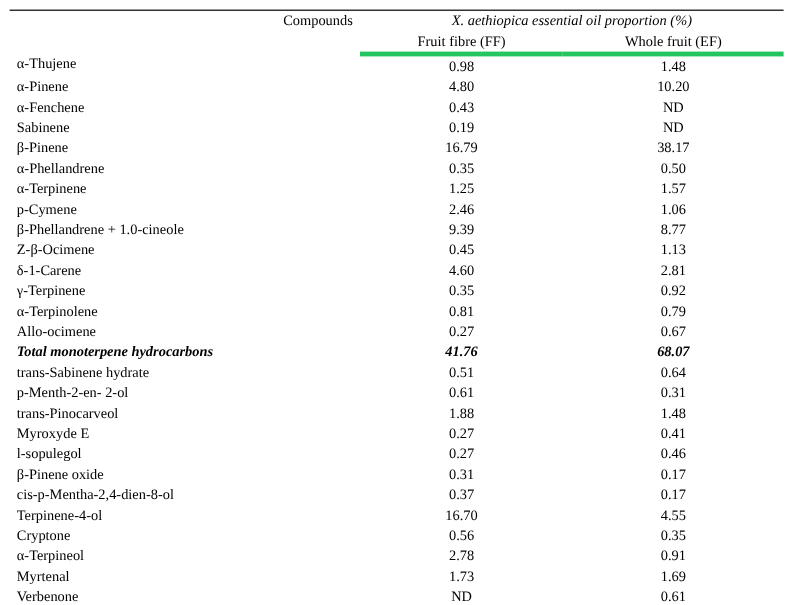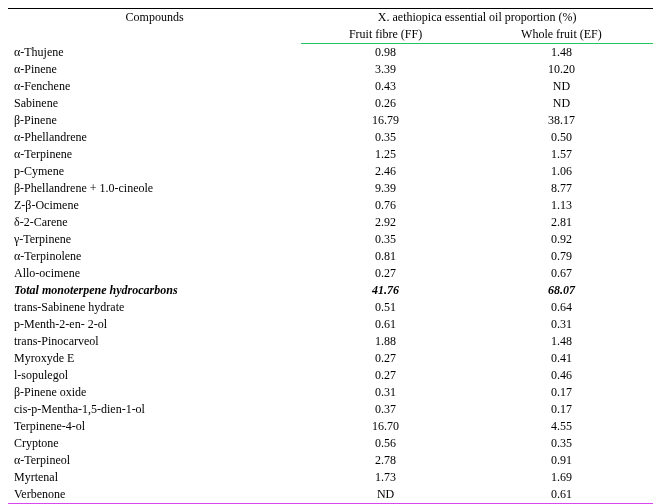--- a/index.html
+++ b/index.html
@@ -21,39 +21,39 @@
       text-align: left;
       vertical-align: top;
     }
     th {
       font-weight: normal;
       text-align: center;
       border-top: 1px solid #000;
       border-bottom: 1px solid #000;
     }
     th.compound-header {
-      text-align: center;
+      text-align: right;
       border-top: 1px solid #000;
     }
     td.compound-name {
       text-align: left;
       font-family: Liberation Serif, serif;
     }
     td.value {
       text-align: center;
     }
-    .italic { }
+    .italic { font-style: italic; }
     .bold-italic { font-weight: bold; font-style: italic; }
     .group-header th {
       border-top: 1px solid #000;
       border-bottom: none;
     }
     .sub-header th {
       border-top: none;
-      border-bottom: 1px solid #22c55e;
+      border-bottom: 4px solid #22c55e;
       font-family: Liberation Serif, serif;
     }
     .last-row td {
       border-bottom: 1px solid #d946ef;
     }
   </style>
 </head>
 <body>
 
 <table>
@@ -70,31 +70,31 @@
     </tr>
   </thead>
   <tbody id="table-body">
   <tr>
         <td class="compound-name">α-Thujene</td>
         <td class="value">0.98</td>
         <td class="value">1.48</td>
       </tr>
       <tr>
         <td class="compound-name">α-Pinene</td>
-        <td class="value">3.39</td>
+        <td class="value">4.80</td>
         <td class="value">10.20</td>
       </tr>
       <tr>
         <td class="compound-name">α-Fenchene</td>
         <td class="value">0.43</td>
         <td class="value">ND</td>
       </tr>
       <tr>
         <td class="compound-name">Sabinene</td>
-        <td class="value">0.26</td>
+        <td class="value">0.19</td>
         <td class="value">ND</td>
       </tr>
       <tr>
         <td class="compound-name">β-Pinene</td>
         <td class="value">16.79</td>
         <td class="value">38.17</td>
       </tr>
       <tr>
         <td class="compound-name">α-Phellandrene</td>
         <td class="value">0.35</td>
@@ -110,26 +110,26 @@
         <td class="value">2.46</td>
         <td class="value">1.06</td>
       </tr>
       <tr>
         <td class="compound-name">β-Phellandrene + 1.0-cineole</td>
         <td class="value">9.39</td>
         <td class="value">8.77</td>
       </tr>
       <tr>
         <td class="compound-name">Z-β-Ocimene</td>
-        <td class="value">0.76</td>
+        <td class="value">0.45</td>
         <td class="value">1.13</td>
       </tr>
       <tr>
-        <td class="compound-name">δ-2-Carene</td>
-        <td class="value">2.92</td>
+        <td class="compound-name">δ-1-Carene</td>
+        <td class="value">4.60</td>
         <td class="value">2.81</td>
       </tr>
       <tr>
         <td class="compound-name">γ-Terpinene</td>
         <td class="value">0.35</td>
         <td class="value">0.92</td>
       </tr>
       <tr>
         <td class="compound-name">α-Terpinolene</td>
         <td class="value">0.81</td>
@@ -169,21 +169,21 @@
         <td class="compound-name">l-sopulegol</td>
         <td class="value">0.27</td>
         <td class="value">0.46</td>
       </tr>
       <tr>
         <td class="compound-name">β-Pinene oxide</td>
         <td class="value">0.31</td>
         <td class="value">0.17</td>
       </tr>
       <tr>
-        <td class="compound-name">cis-p-Mentha-1,5-dien-1-ol</td>
+        <td class="compound-name">cis-p-Mentha-2,4-dien-8-ol</td>
         <td class="value">0.37</td>
         <td class="value">0.17</td>
       </tr>
       <tr>
         <td class="compound-name">Terpinene-4-ol</td>
         <td class="value">16.70</td>
         <td class="value">4.55</td>
       </tr>
       <tr>
         <td class="compound-name">Cryptone</td>

